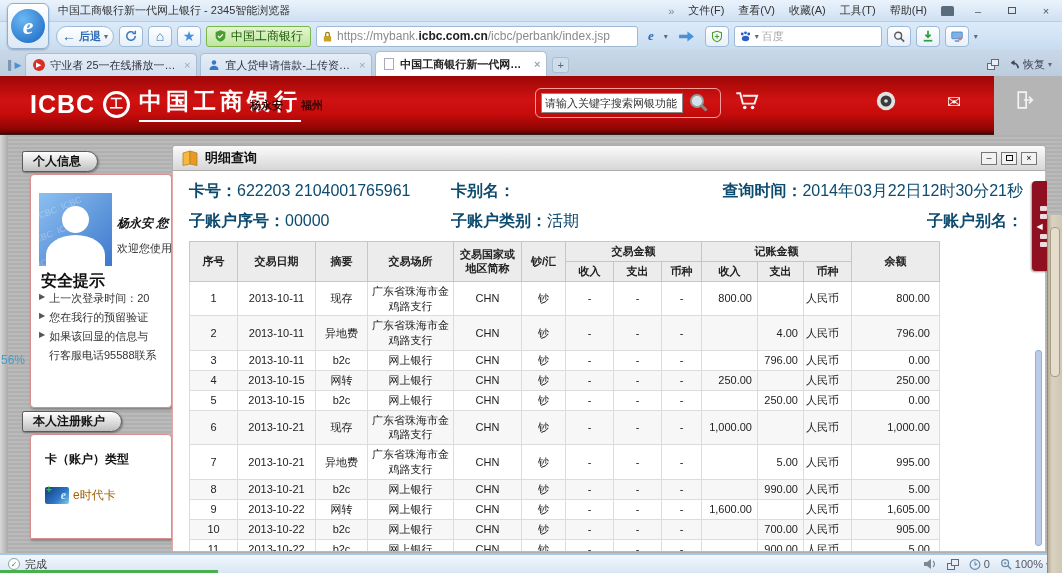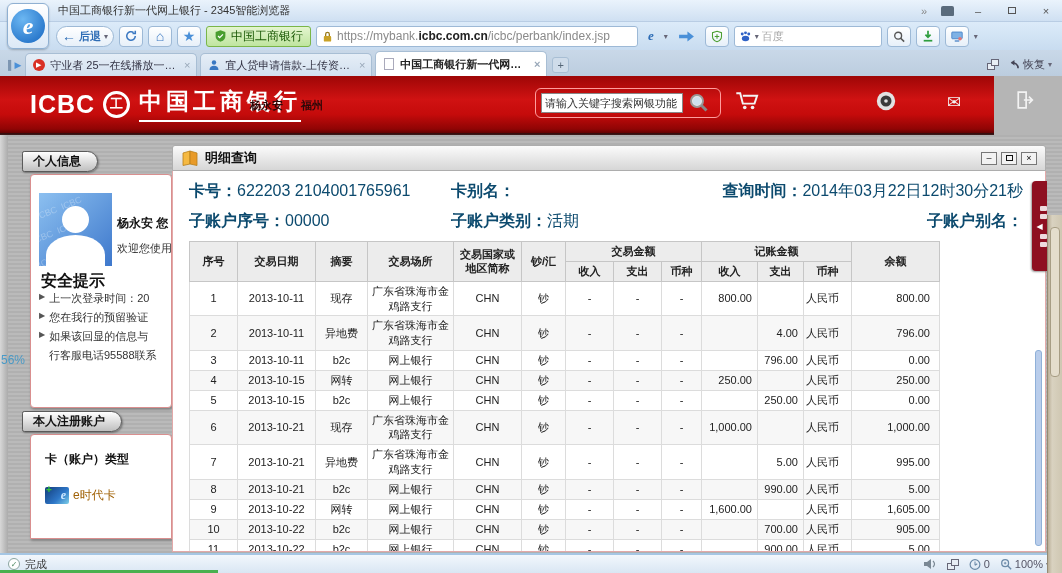--- a/index.html
+++ b/index.html
@@ -101,21 +101,21 @@
     border:1px solid #5a5a5a; border-radius:3px 14px 14px 3px; display:flex; align-items:center;
     padding:0 16px 0 10px; font-size:12px; font-weight:bold; color:#111; box-shadow:1px 1px 2px rgba(0,0,0,.35); z-index:3; }
   .side-panel { position:absolute; background:#fff; border:1px solid #d98f8f; border-radius:4px;
     box-shadow:1px 2px 3px rgba(0,0,0,.25); overflow:hidden; }
   .tab-pi { left:22px; top:16px; } .panel-pi { left:30px; top:39px; width:142px; height:234px; }
   .avatar { position:absolute; left:8px; top:18px; width:73px; height:73px; overflow:hidden;
     background:linear-gradient(135deg,#8cc0f0,#3e78cc); }
   .avatar .wm { position:absolute; color:#fff; opacity:.28; font-size:9px; white-space:nowrap; transform:rotate(-22deg); }
   .avatar .head { position:absolute; left:23px; top:13px; width:27px; height:27px; border-radius:50%; background:#fff; }
   .avatar .bodyshape { position:absolute; left:7px; top:42px; width:59px; height:40px; border-radius:50% 50% 0 0; background:#fff; }
-  .pi-name { position:absolute; left:86px; top:40px; font-size:12px; font-weight:bold; color:#111; white-space:nowrap; }
+  .pi-name { position:absolute; left:86px; top:40px; font-size:12px; font-weight:bold; color:#111; white-space:nowrap;font-style:italic; }
   .pi-welcome { position:absolute; left:86px; top:66px; font-size:11px; color:#333; white-space:nowrap; }
   .pi-sec { position:absolute; left:10px; top:96px; font-size:16px; font-weight:bold; color:#111; }
   .tips { position:absolute; left:8px; top:116px; width:140px; list-style:none; font-size:11px; color:#333; }
   .tips li { display:flex; gap:4px; margin-bottom:4px; white-space:nowrap; overflow:hidden; }
   .tips .mk { color:#555; font-size:8px; flex:none; padding-top:1px; }
   .tips li.cont { padding-left:10px; }
 
   .tab-acct { left:22px; top:276px; } .panel-acct { left:30px; top:299px; width:142px; height:105px; border-radius:4px 4px 0 0; }
   .acct-type { position:absolute; left:14px; top:16px; font-size:12px; font-weight:bold; color:#111; }
   .acct-card { position:absolute; left:14px; top:52px; display:flex; align-items:center; gap:4px; font-size:12px; color:#a16207; }
@@ -177,20 +177,27 @@
 
 <div class="screen">
 
   <div class="titlebar">
     <div class="browser-logo">
         <div class="e-ball">e</div>
       </div>
     <span class="win-title">中国工商银行新一代网上银行 - 2345智能浏览器</span>
     <div class="menubar">
       <span class="menu-chevron">»</span>
+      <span id="menu-items" style="display:flex;gap:14px;">
+          <span class="menu-item">文件(F)</span>
+          <span class="menu-item">查看(V)</span>
+          <span class="menu-item">收藏(A)</span>
+          <span class="menu-item">工具(T)</span>
+          <span class="menu-item">帮助(H)</span>
+        </span>
       <span class="skin-btn"></span>
       <span class="winbtn">–</span>
       <span class="winbtn max">
           <span></span>
         </span>
       <span class="winbtn">×</span>
     </div>
   </div>
 
   <div class="toolbar">

